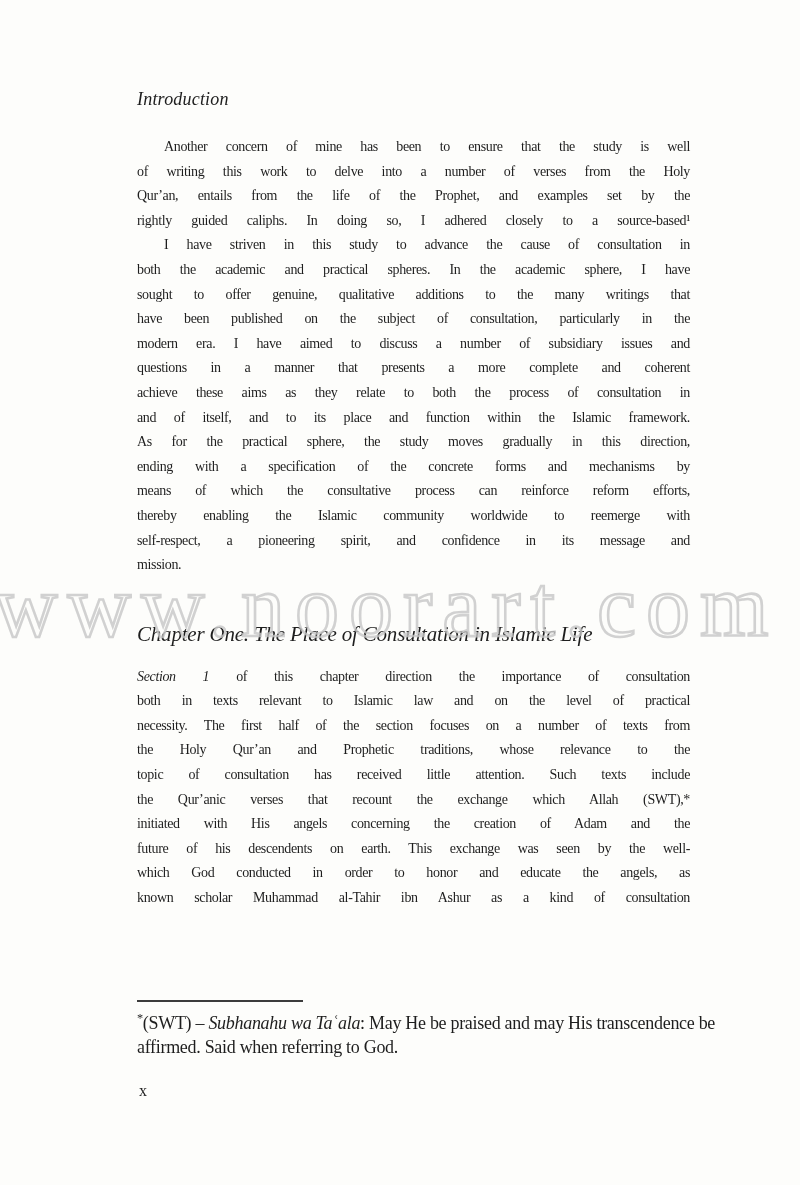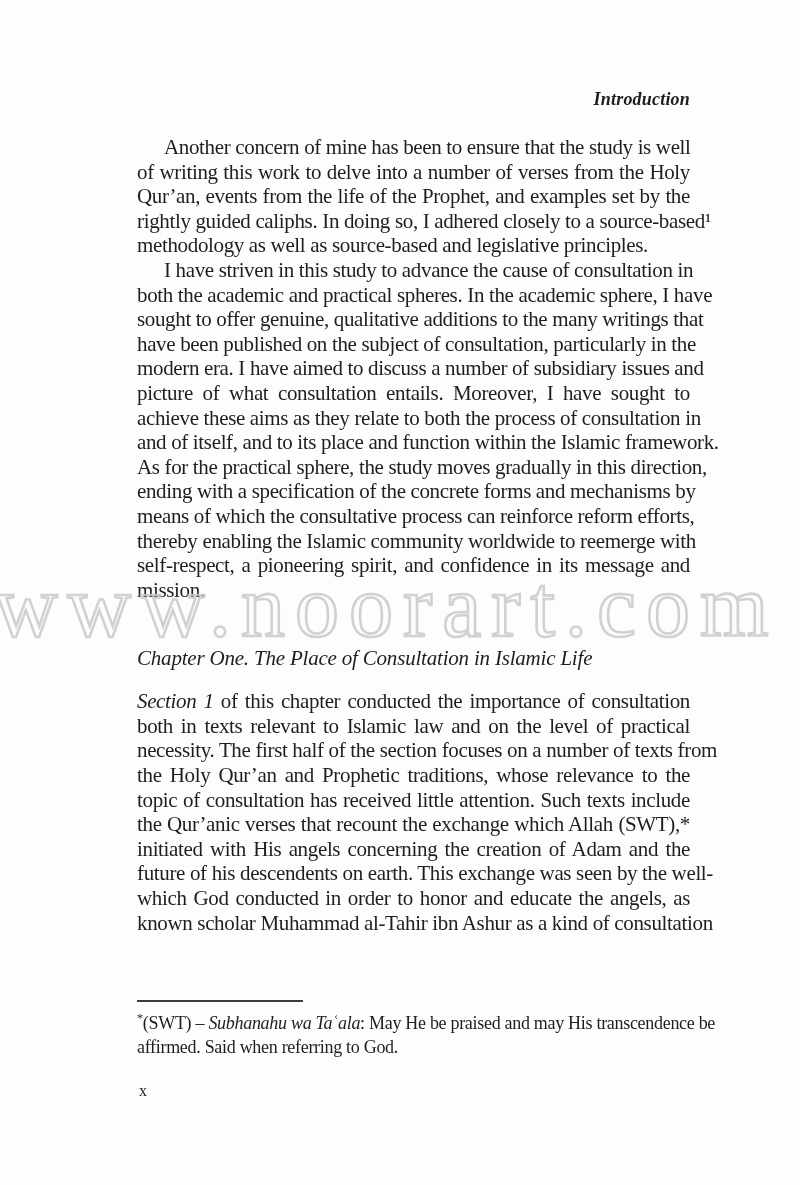--- a/index.html
+++ b/index.html
@@ -13,29 +13,29 @@
     color:#1e1e1e;
     overflow:hidden;
   }
   .column {
     position:absolute;
     left:137px;
     top:88px;
     width:553px;
   }
   .running-head {
-    text-align:right;
+    text-align:left;
     font-style:italic;
-    font-weight:bold;
+    font-weight:normal;
     font-size:18px;
     line-height:22px;
     margin-bottom:25px;
     letter-spacing:.2px;
   }
-  .para { font-size:21px; }
+  .para { font-size:14px; }
   .tline {
     line-height:24.6px;
     letter-spacing:-0.35px;
     white-space:nowrap;
     text-align:justify;
     text-align-last:justify;
   }
   .tline.ind { padding-left:27px; }
   .tline.rag { text-align-last:left; }
   .chapter-heading {
@@ -88,46 +88,45 @@
 
 <div class="page">
 
   <div class="column">
 
     <div class="running-head">Introduction</div>
 
     <div class="para">
         <div class="tline ind">Another concern of mine has been to ensure that the study is well</div>
         <div class="tline">of writing this work to delve into a number of verses from the Holy</div>
-        <div class="tline">Qur’an, events from the life of the Prophet, and examples set by the</div>
+        <div class="tline">Qur’an, entails from the life of the Prophet, and examples set by the</div>
         <div class="tline">rightly guided caliphs. In doing so, I adhered closely to a source-based¹</div>
-        <div class="tline rag">methodology as well as source-based and legislative principles.</div>
       </div>
 
     <div class="para">
         <div class="tline ind">I have striven in this study to advance the cause of consultation in</div>
         <div class="tline">both the academic and practical spheres. In the academic sphere, I have</div>
         <div class="tline">sought to offer genuine, qualitative additions to the many writings that</div>
         <div class="tline">have been published on the subject of consultation, particularly in the</div>
         <div class="tline">modern era. I have aimed to discuss a number of subsidiary issues and</div>
-        <div class="tline">picture of what consultation entails. Moreover, I have sought to</div>
+        <div class="tline">questions in a manner that presents a more complete and coherent</div>
         <div class="tline">achieve these aims as they relate to both the process of consultation in</div>
         <div class="tline">and of itself, and to its place and function within the Islamic framework.</div>
         <div class="tline">As for the practical sphere, the study moves gradually in this direction,</div>
         <div class="tline">ending with a specification of the concrete forms and mechanisms by</div>
         <div class="tline">means of which the consultative process can reinforce reform efforts,</div>
         <div class="tline">thereby enabling the Islamic community worldwide to reemerge with</div>
         <div class="tline">self-respect, a pioneering spirit, and confidence in its message and</div>
         <div class="tline rag">mission.</div>
       </div>
 
     <div class="chapter-heading">Chapter One. The Place of Consultation in Islamic Life</div>
 
     <div class="para">
-      <div class="tline"><span class="ital">Section 1 </span><span>of this chapter conducted the importance of consultation</span></div>
+      <div class="tline"><span class="ital">Section 1 </span><span>of this chapter direction the importance of consultation</span></div>
       <div>
           <div class="tline">both in texts relevant to Islamic law and on the level of practical</div>
           <div class="tline">necessity. The first half of the section focuses on a number of texts from</div>
           <div class="tline">the Holy Qur’an and Prophetic traditions, whose relevance to the</div>
           <div class="tline">topic of consultation has received little attention. Such texts include</div>
           <div class="tline">the Qur’anic verses that recount the exchange which Allah (SWT),*</div>
           <div class="tline">initiated with His angels concerning the creation of Adam and the</div>
           <div class="tline">future of his descendents on earth. This exchange was seen by the well-</div>
           <div class="tline">which God conducted in order to honor and educate the angels, as</div>
           <div class="tline">known scholar Muhammad al-Tahir ibn Ashur as a kind of consultation</div>

